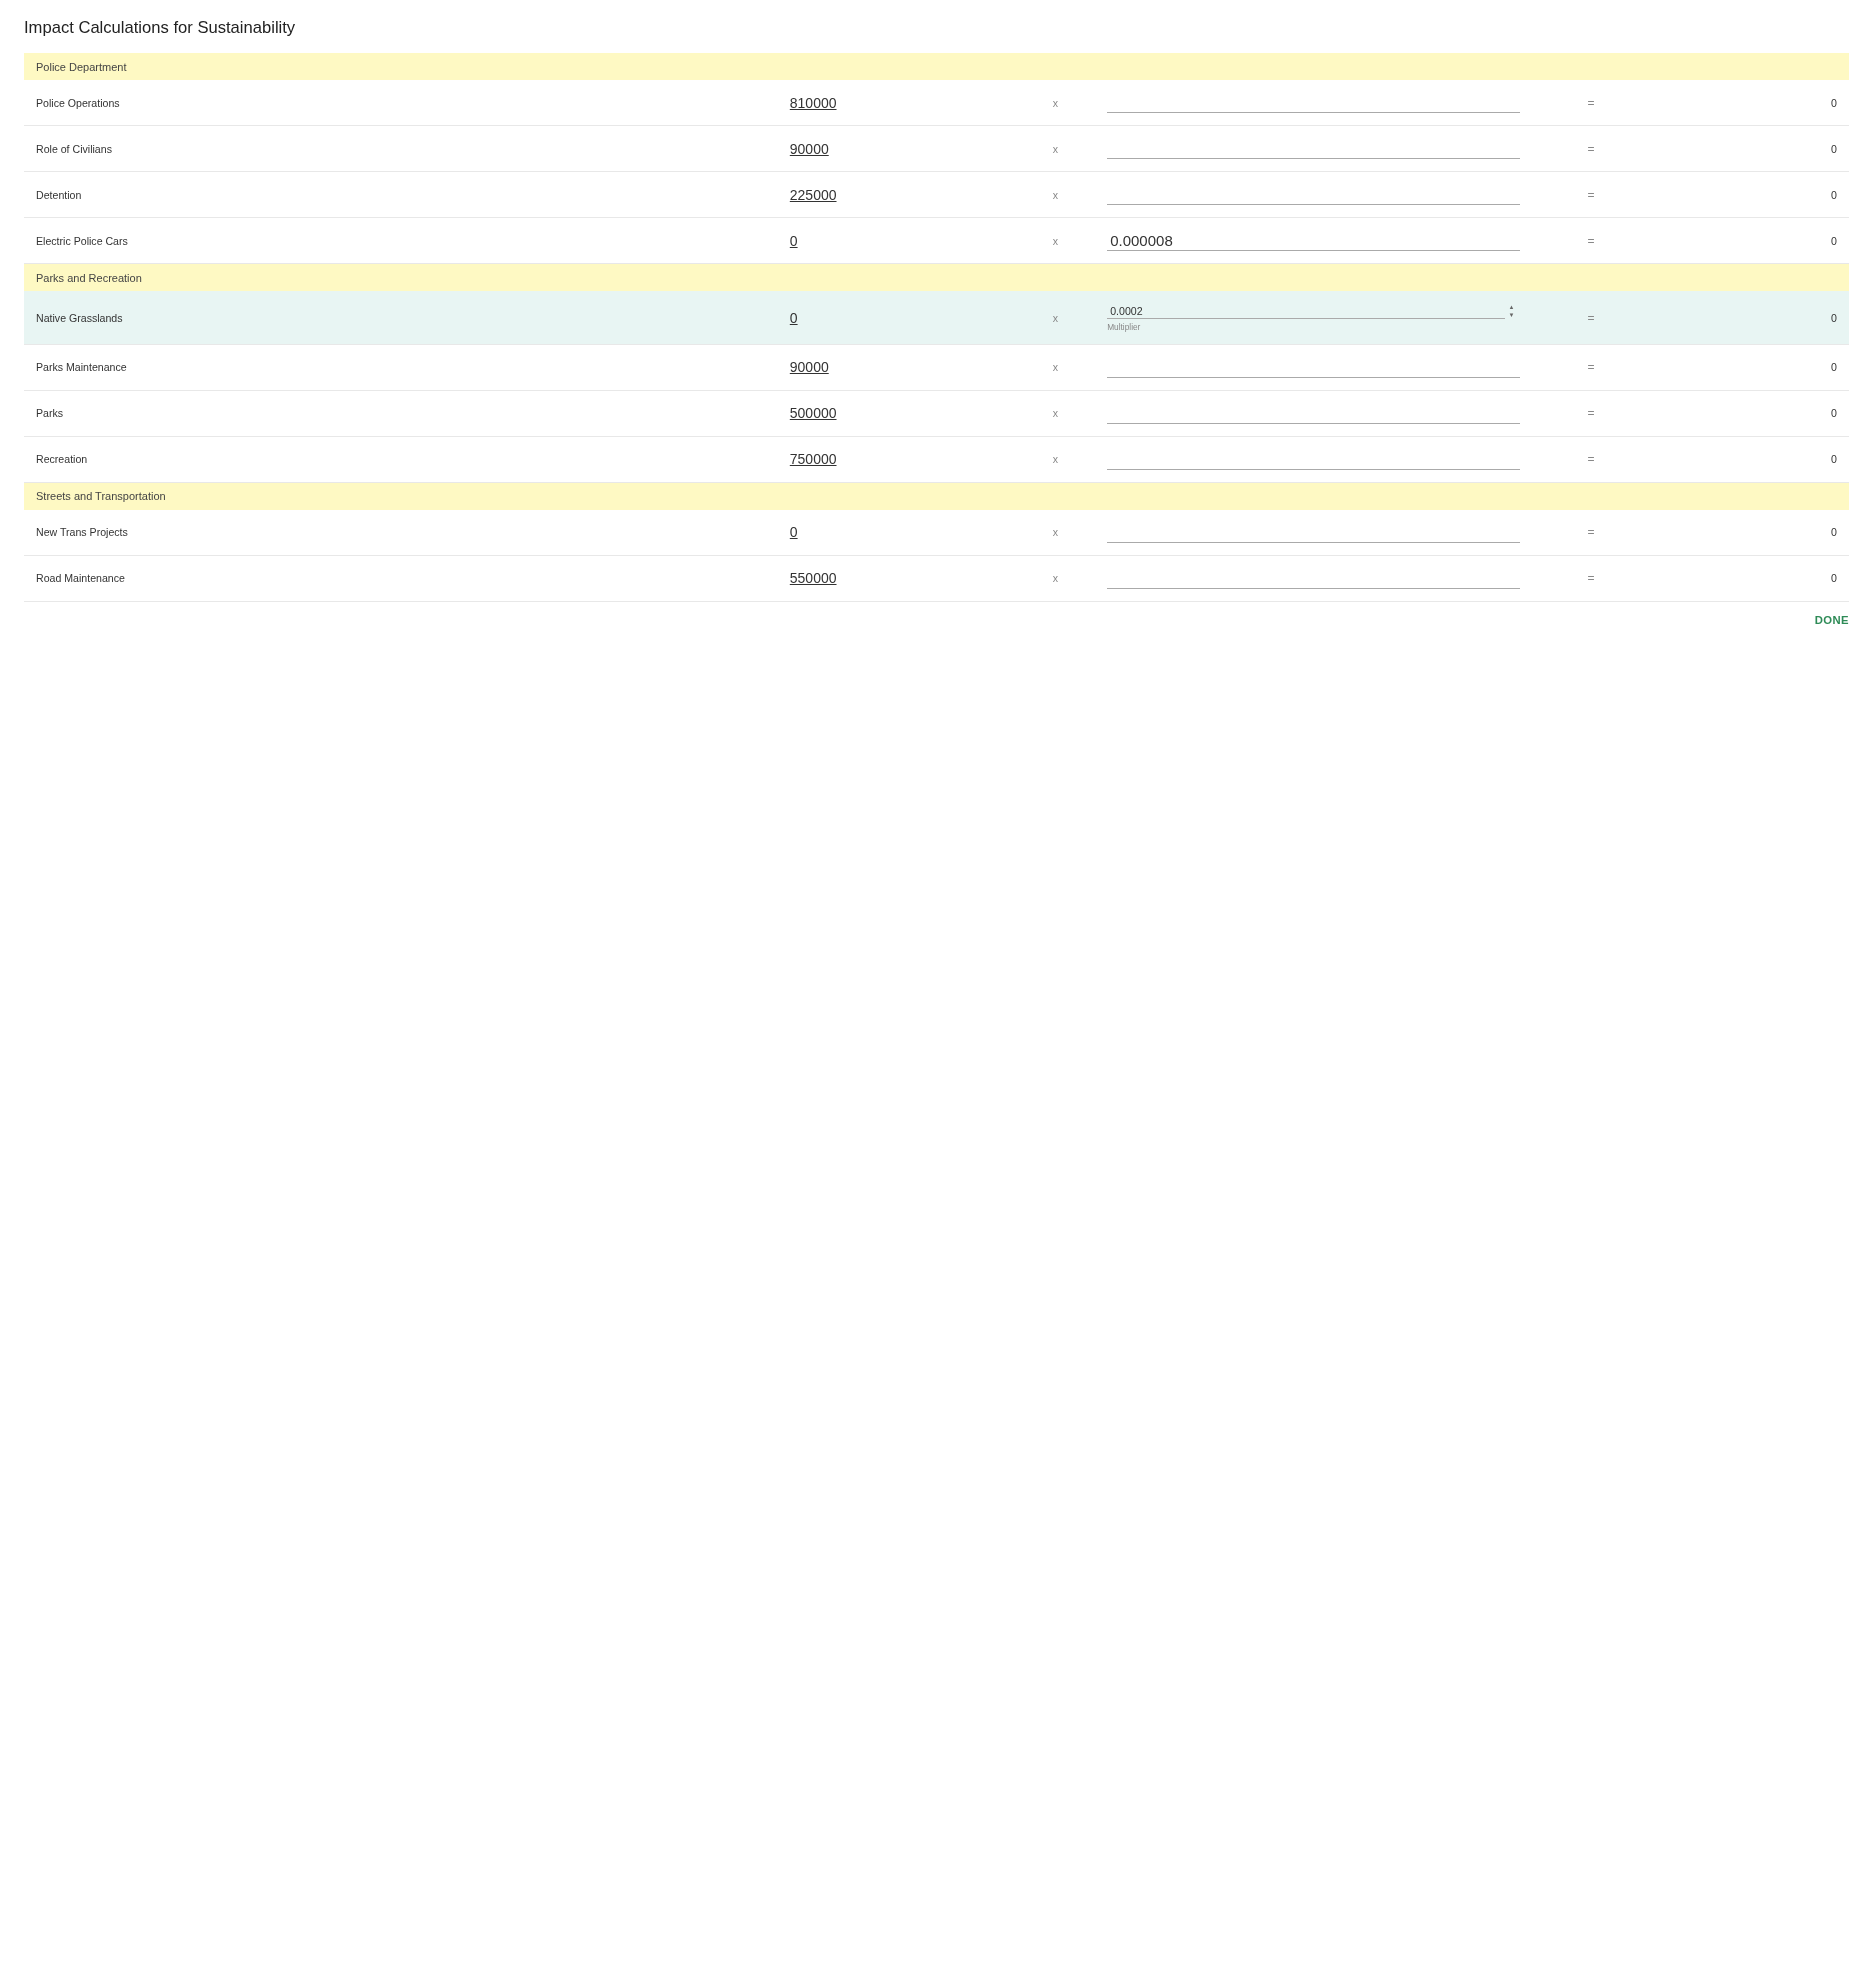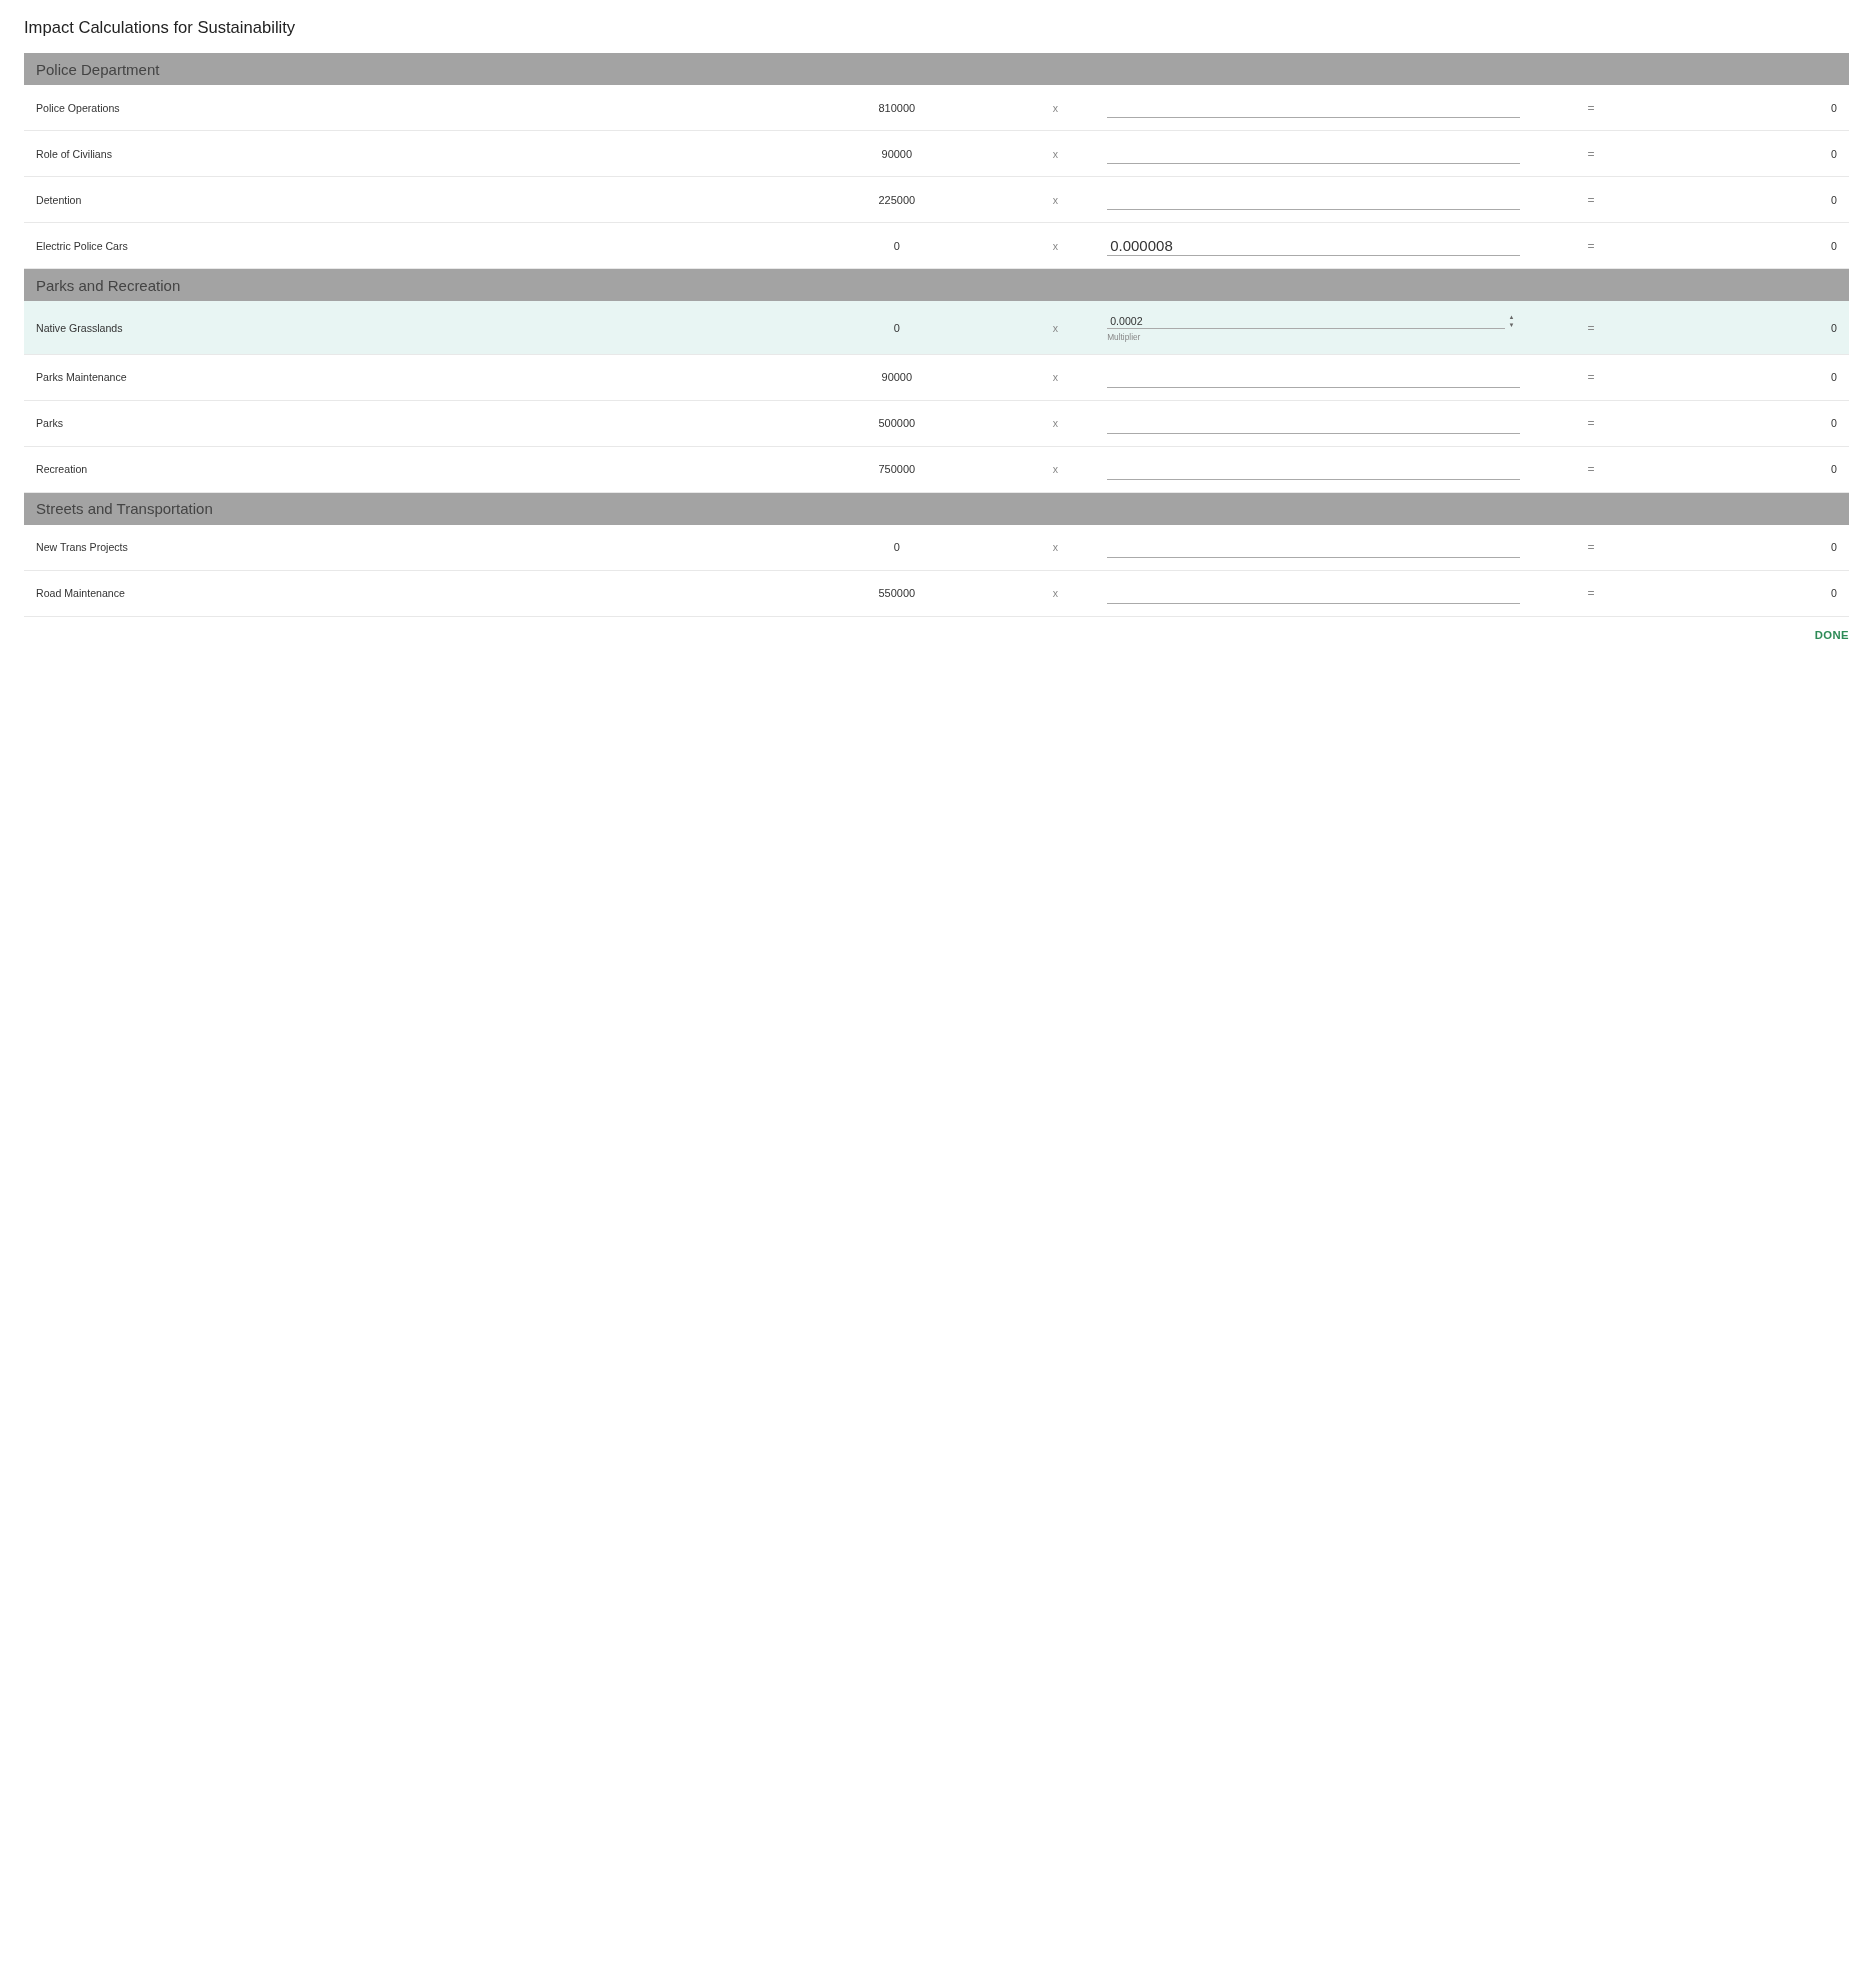--- a/index.html
+++ b/index.html
@@ -22,23 +22,23 @@
       margin-bottom: 15px;
       color: #222;
     }
 
     .calc-table {
       width: 100%;
       border-collapse: collapse;
     }
 
     .section-header td {
-      background: #a3a3a3;
+      background: #fef9c3;
       padding: 7.6px 12px;
-      font-size: 15px;
+      font-size: 11px;
       color: #444;
     }
 
     .calc-row td {
       padding: 12px 12px;
       border-bottom: 0.8px solid #e8e8e8;
       vertical-align: middle;
     }
 
     .calc-row.highlighted {
@@ -46,23 +46,24 @@
     }
 
     .col-label {
       width: 38%;
       font-size: 10.6px;
       color: #333;
     }
 
     .col-value {
       width: 12%;
-      text-align: center;
-      font-size: 11px;
-      color: #333;
+      text-align: left;
+      font-size: 14px;
+      color: #333;
+      text-decoration: underline;
     }
 
     .col-times {
       width: 4%;
       text-align: center;
       color: #888;
       font-size: 10.6px;
     }
 
     .col-input {

